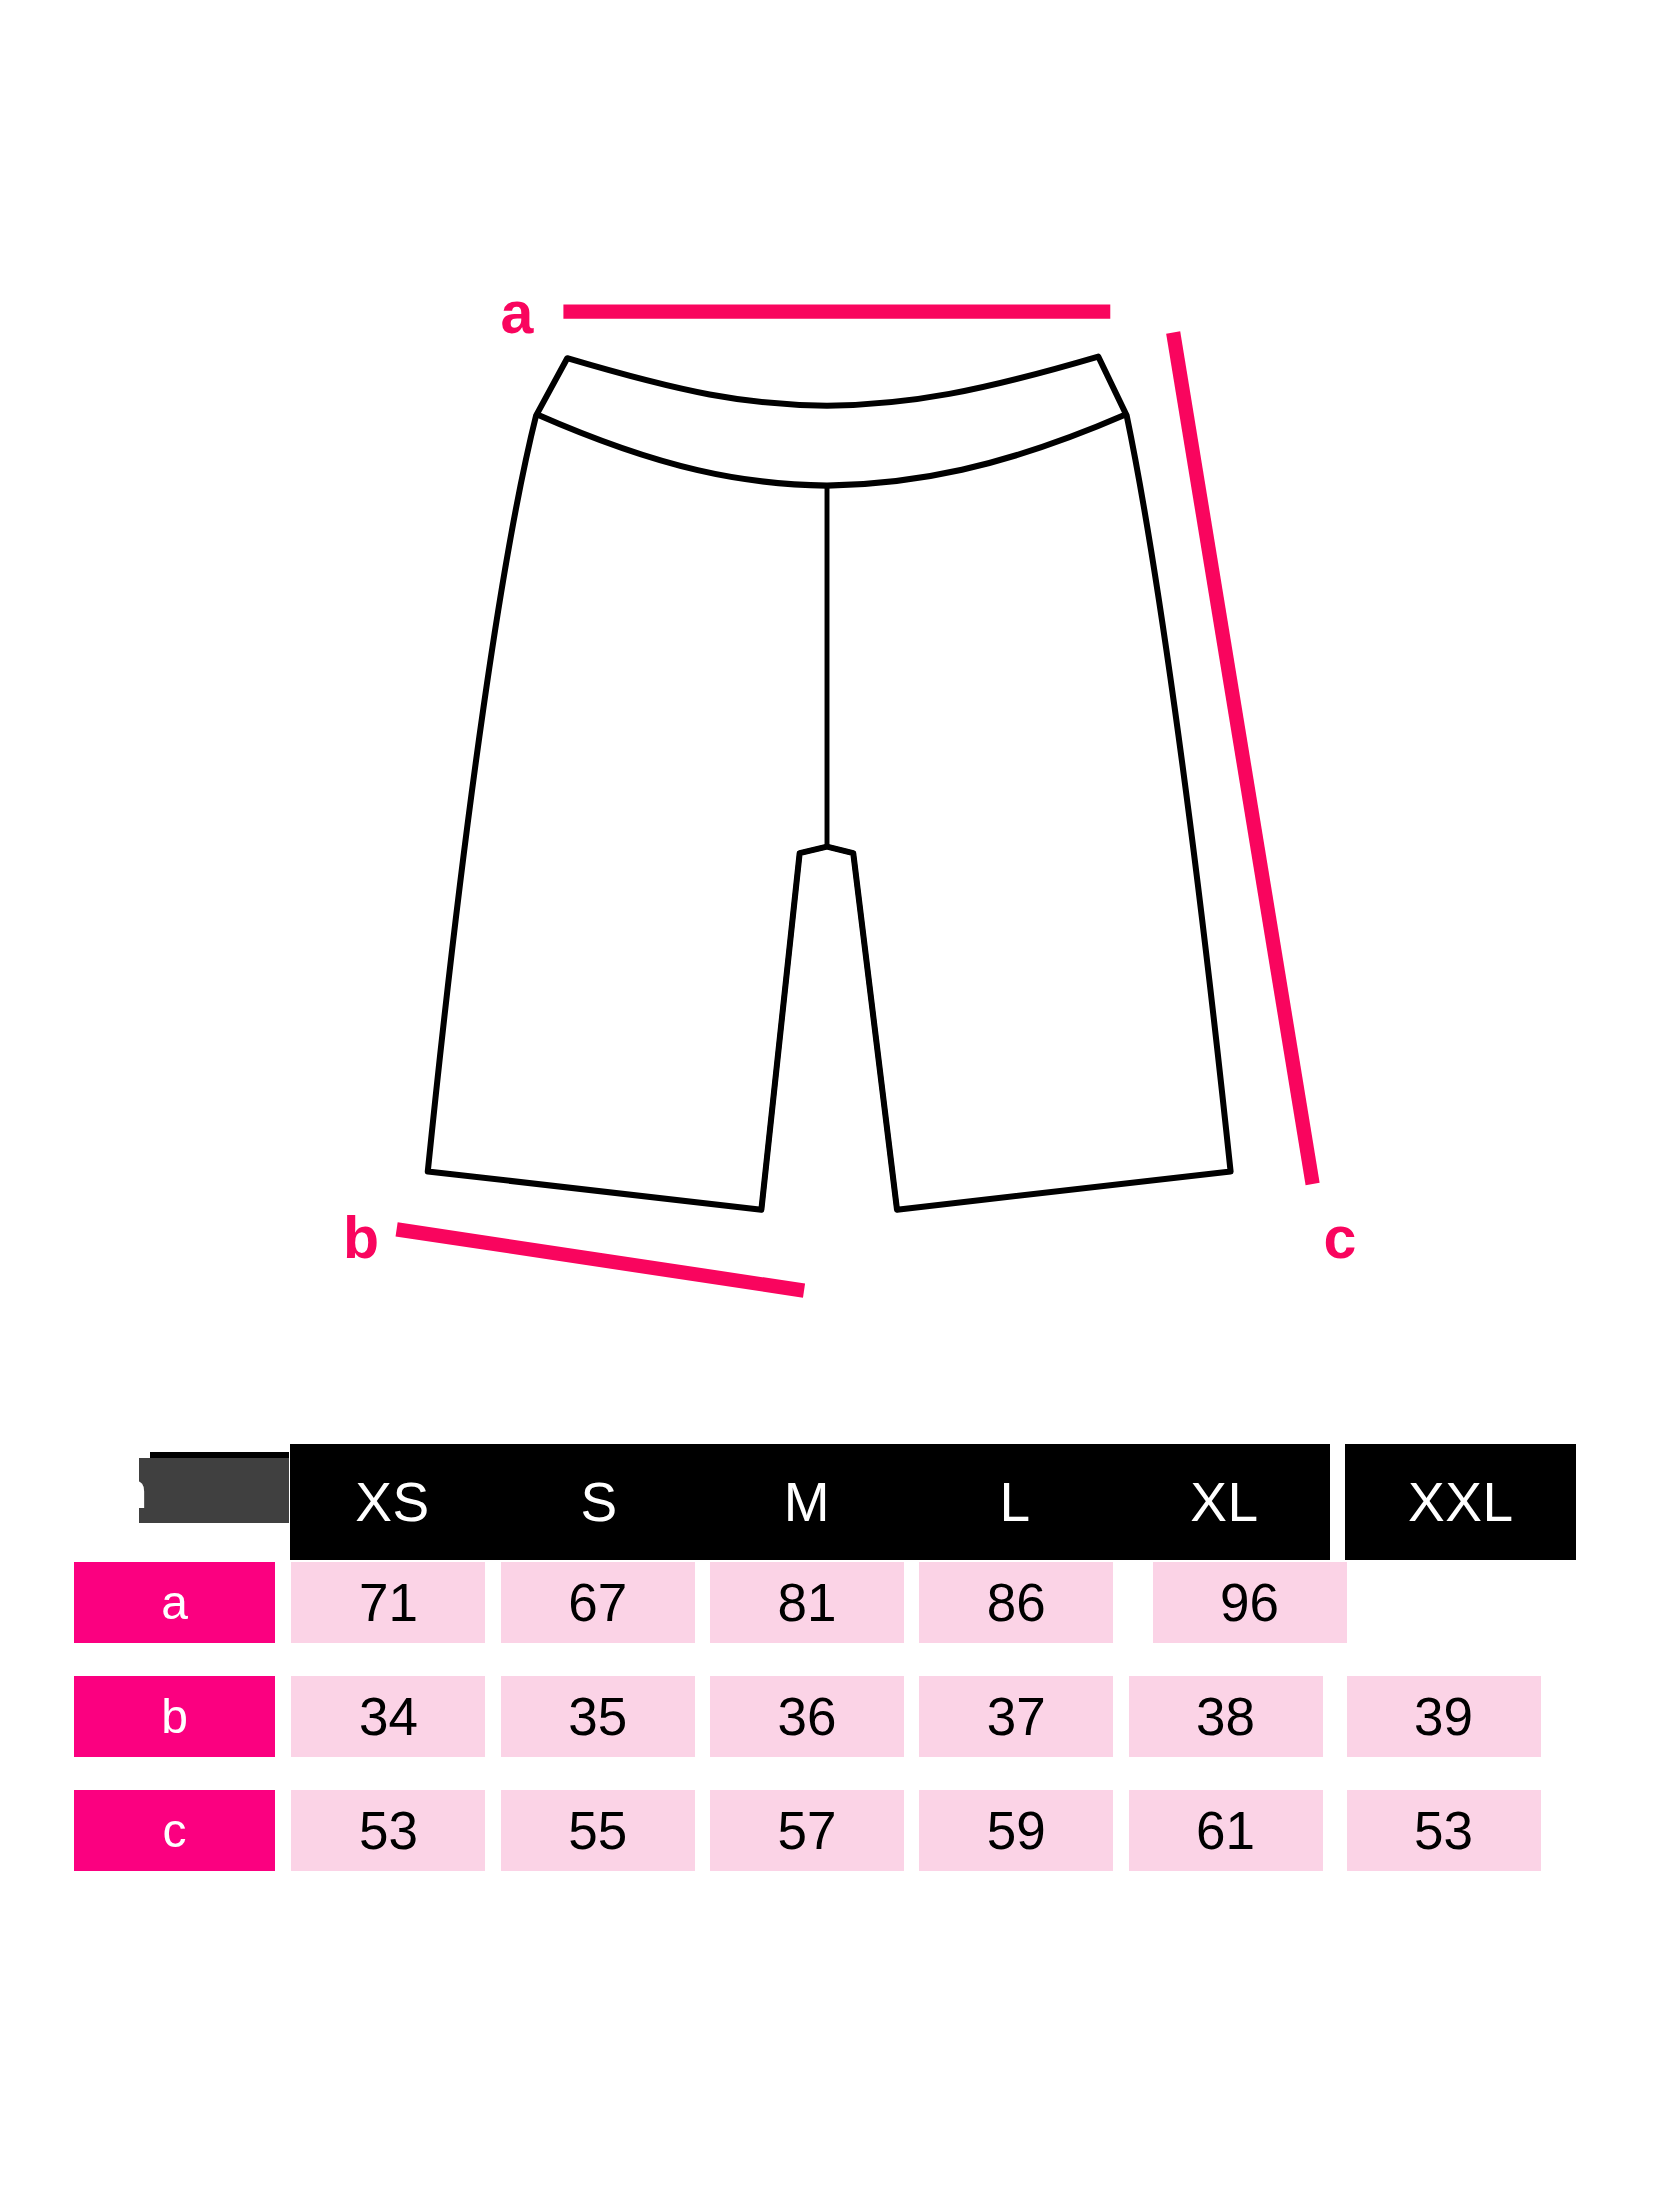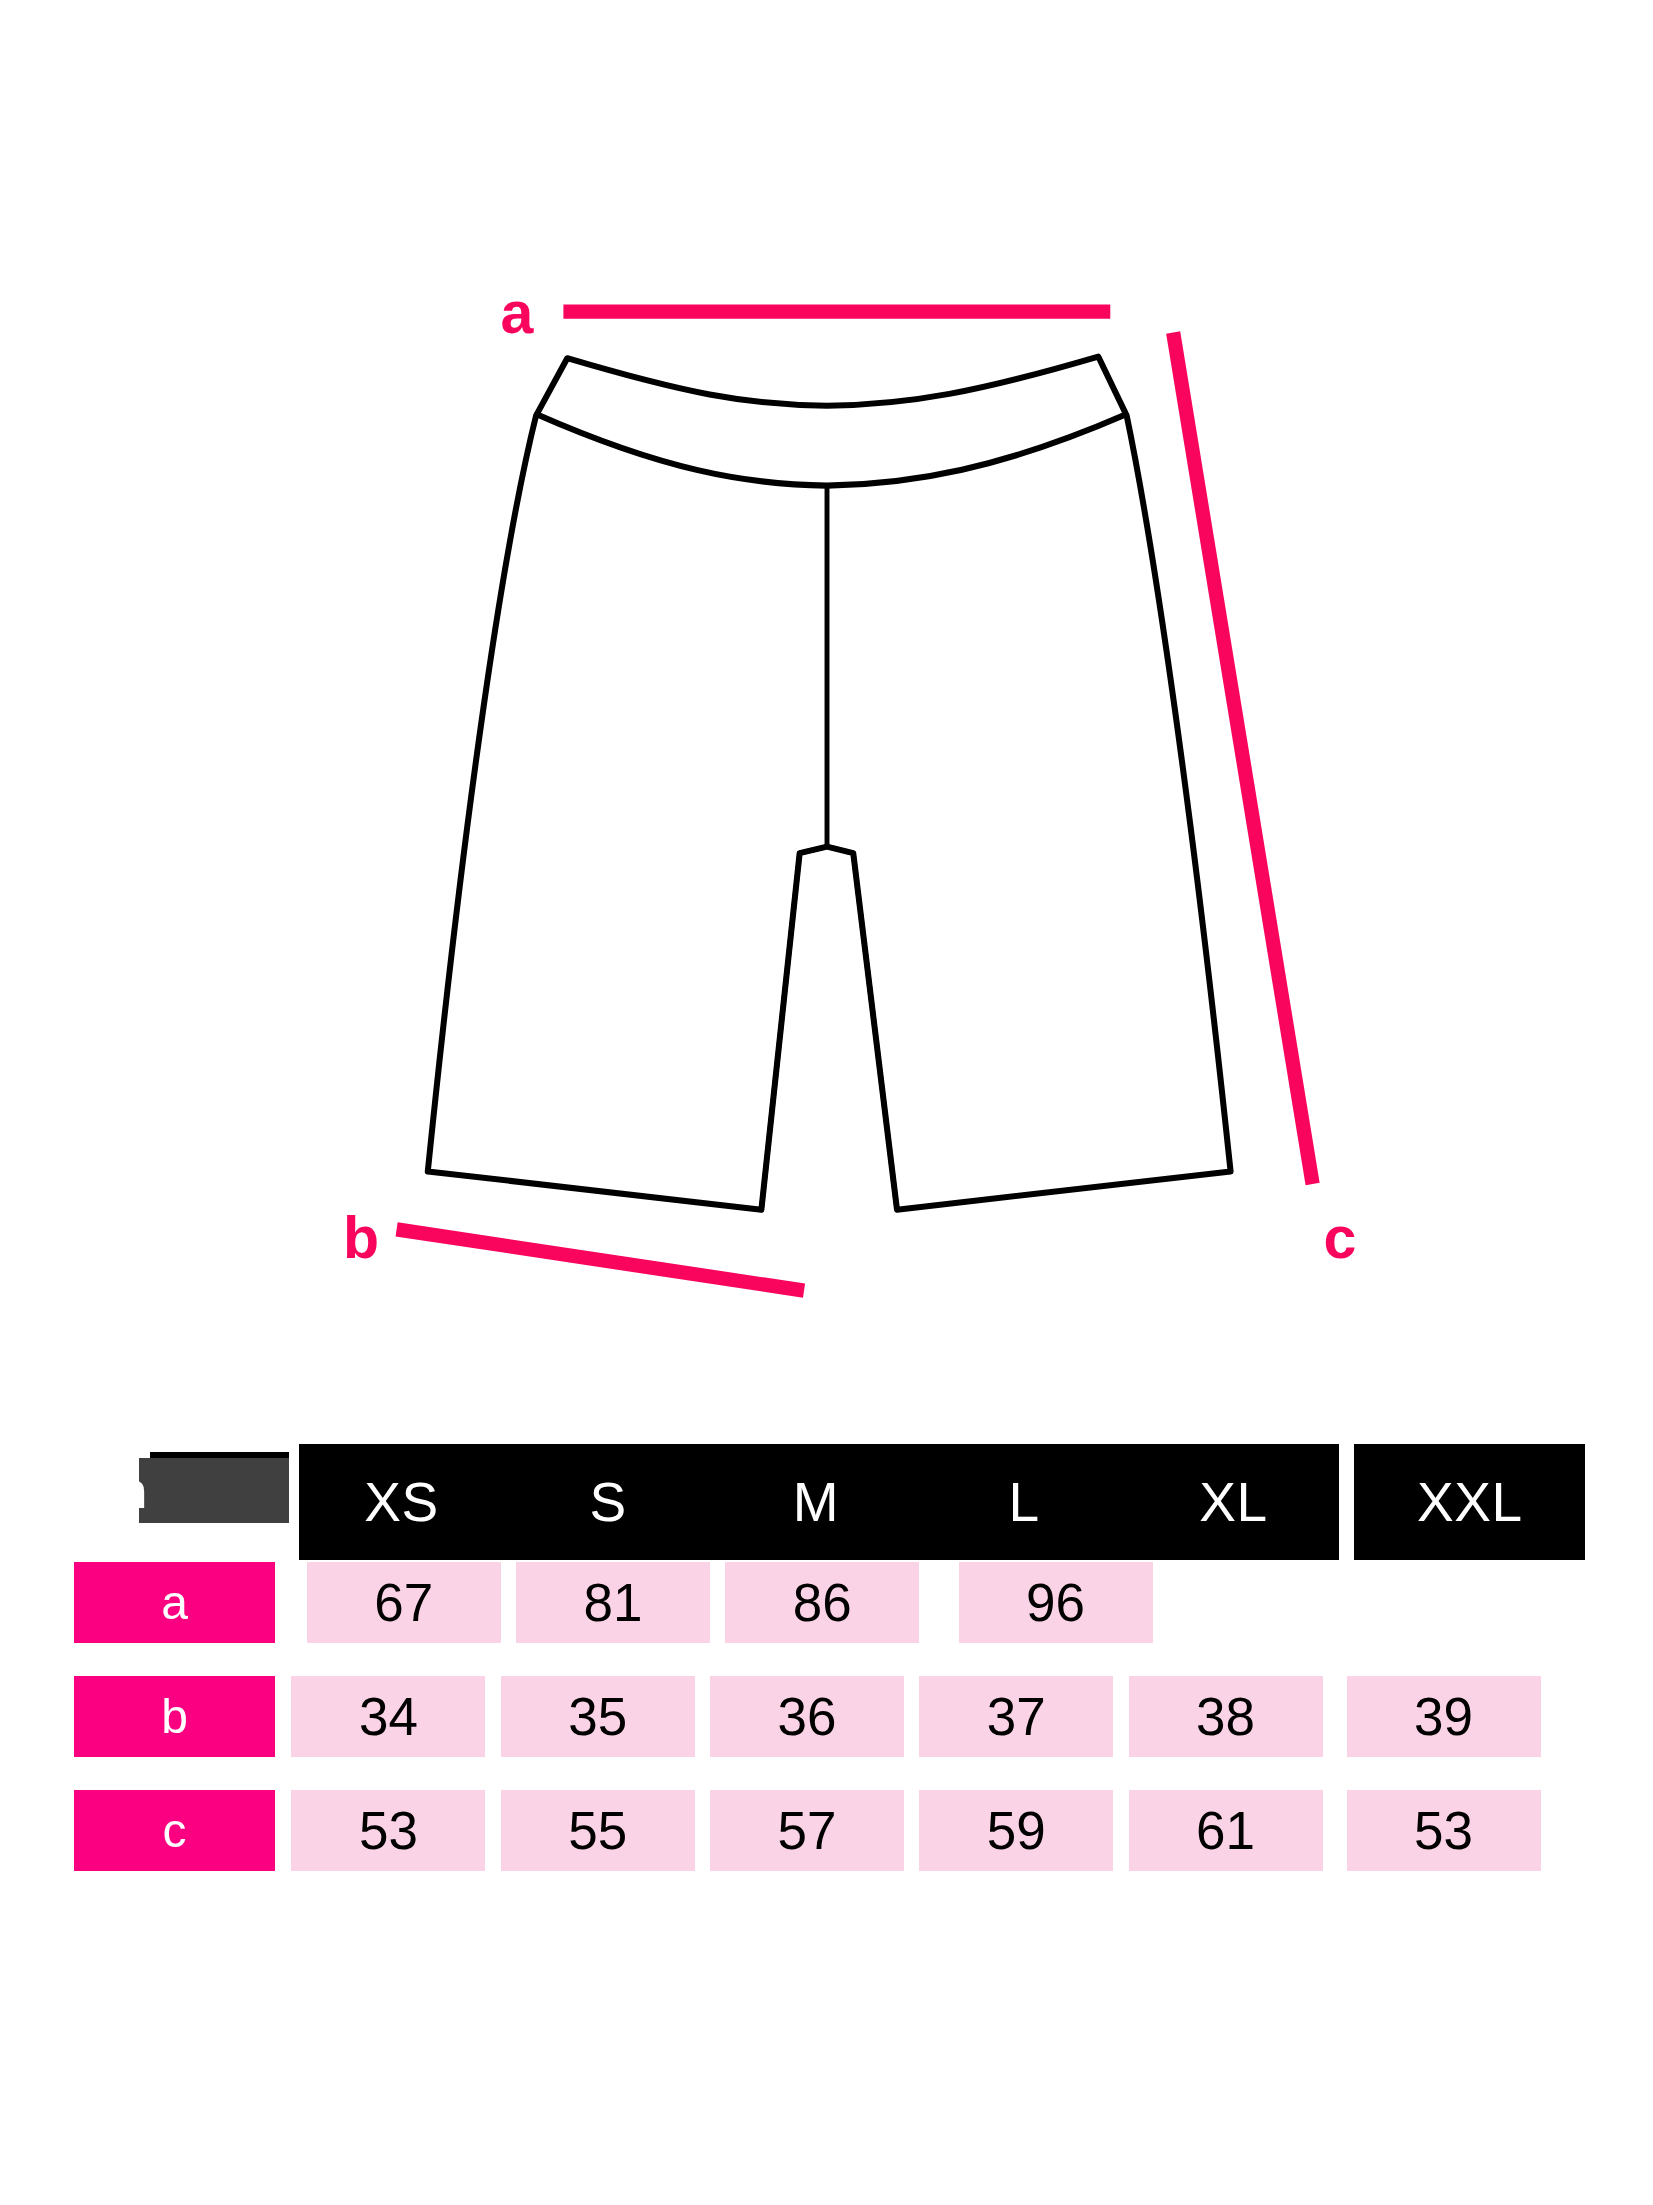--- a/index.html
+++ b/index.html
@@ -23,21 +23,20 @@
     font-size:50px;font-weight:700;color:#ffffff;
     letter-spacing:-1.1px;line-height:1;white-space:nowrap;
   }
   .unit-cap{
     position:absolute;left:150px;top:1452px;width:139px;height:6.6px;background:#000;
   }
 
   .hdr-row{
     position:absolute;left:290px;top:1444px;height:116px;
     display:flex;
-    padding-left:9px;
   }
   .hdr-cell{
     background:#000;color:#fff;
     display:flex;align-items:center;justify-content:center;
     font-size:55px;font-weight:400;letter-spacing:0.5px;
     height:116px;
   }
   .hdr-gap{width:15.3px;height:116px;background:#fff;}
 
   .data-row{
@@ -125,20 +124,21 @@
     <div class="hdr-cell" style="width:208px">M</div>
     <div class="hdr-cell" style="width:208px">L</div>
     <div class="hdr-cell" style="width:211px">XL</div>
     <div class="hdr-gap"></div>
     <div class="hdr-cell" style="width:231px">XXL</div>
   </div>
 
   <div class="data-row row-a">
     <div class="row-label">a</div>
     <div class="row-label-gap"></div>
+    <div class="data-cell">71</div>
     <div class="cell-gap"></div>
     <div class="data-cell">67</div>
     <div class="cell-gap"></div>
     <div class="data-cell">81</div>
     <div class="cell-gap"></div>
     <div class="data-cell">86</div>
     <div class="cell-gap"></div>
     <div class="cell-gap-wide"></div>
     <div class="data-cell">96</div>
   </div>

